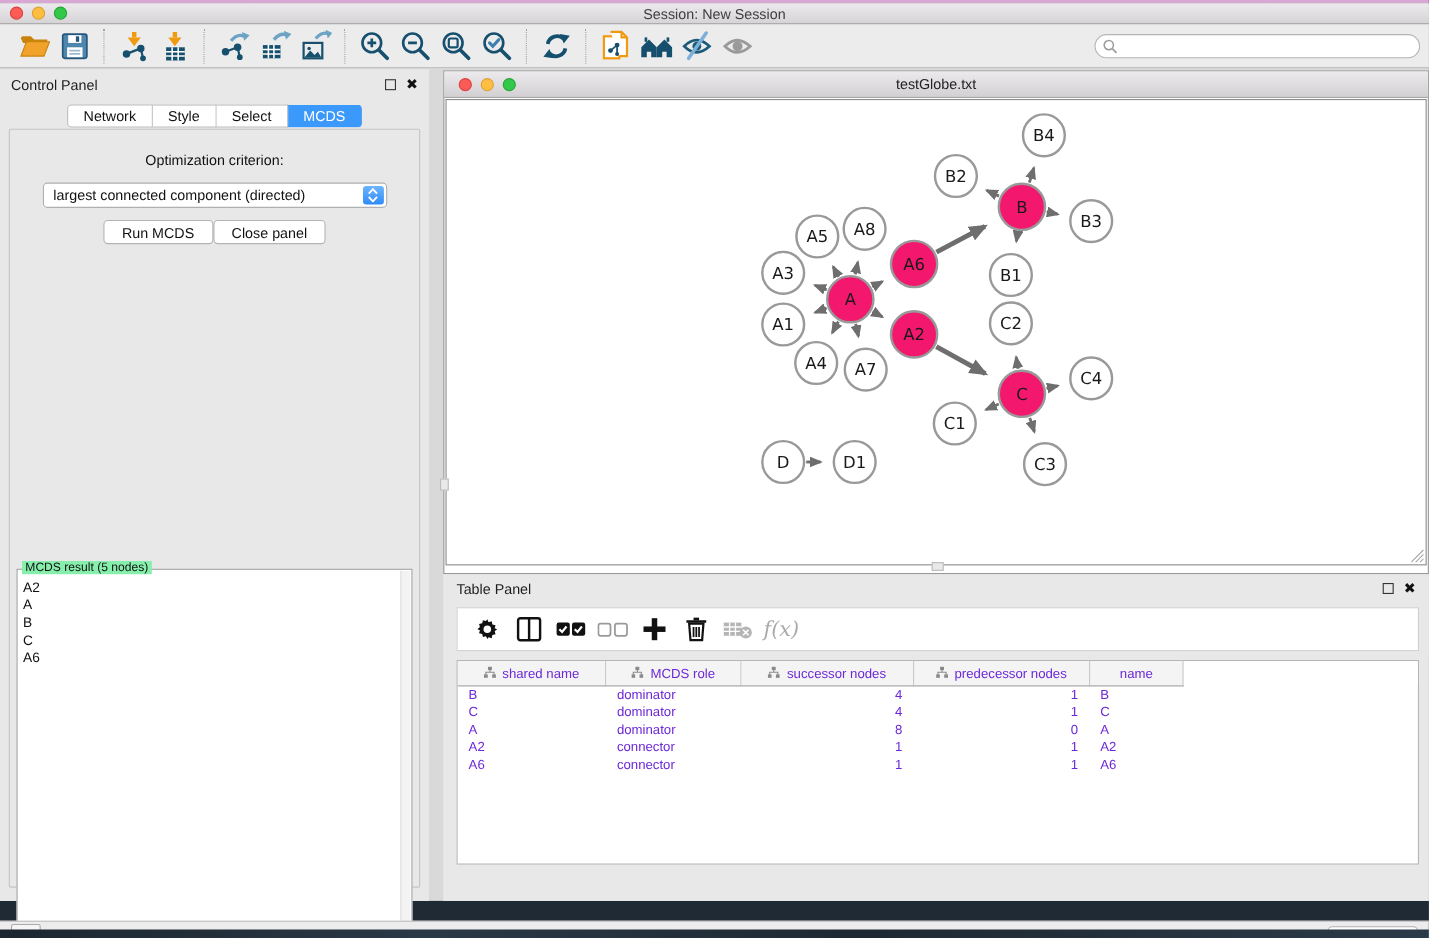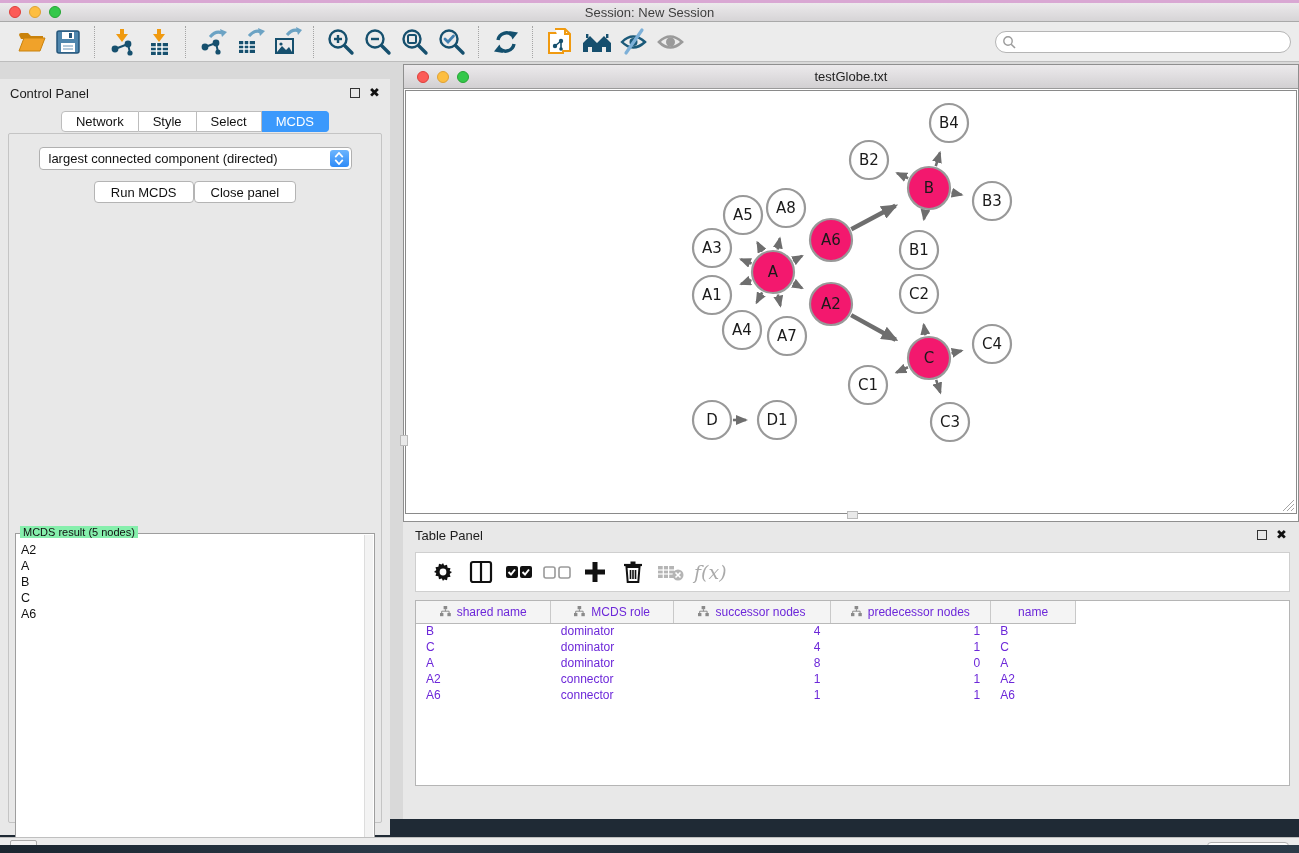--- a/index.html
+++ b/index.html
@@ -29,21 +29,21 @@
   .tb-sep { width:1px; height:32px; border-left:1px dotted #a5a5a5; margin:0 8px; }
   .search-wrap { margin-left:auto; margin-right:8px; position:relative; }
   .search-input { width:296px; height:22px; border:1px solid #b5b5b5; border-radius:11px; background:#fff;
                   padding:0 8px 0 24px; font-size:12px; outline:none; color:#333; }
   .search-icon { position:absolute; left:7px; top:4px; }
 
   
   .main { position:absolute; top:60px; left:0; width:1299px; height:756px; background:#d9d9d9; }
 
   
-  .cpanel { position:absolute; left:0; top:16px; width:390px; height:756px; background:#e8e8e8; }
+  .cpanel { position:absolute; left:0; top:0; width:390px; height:756px; background:#e8e8e8; }
   .panel-head { height:28px; display:flex; align-items:center; padding:0 10px; }
   .panel-title { font-size:13px; color:#1d1d1d; }
   .panel-head .spacer { flex:1; }
   .float-icon { width:10px; height:10px; border:1.5px solid #333; display:inline-block; margin-right:9px; }
   .close-icon { font-size:13px; font-weight:bold; color:#111; line-height:10px; }
   .ctabs { display:flex; justify-content:center; margin-top:4px; position:relative; z-index:2; }
   .ctab { height:21px; padding:0 14px; background:#fff; border:1px solid #bdbdbd; border-left:none;
           display:flex; align-items:center; font-size:13px; color:#111; }
   .ctab:first-child { border-left:1px solid #bdbdbd; border-radius:4px 0 0 4px; }
   .ctab:last-child { border-radius:0 4px 4px 0; }
@@ -298,20 +298,21 @@
         <span class="float-icon"></span>
         <span class="close-icon">✖</span>
       </div>
       <div class="ctabs">
           <div class="ctab">Network</div>
           <div class="ctab">Style</div>
           <div class="ctab">Select</div>
           <div class="ctab active">MCDS</div>
         </div>
       <div class="cpanel-body">
+        <div class="opt-label">Optimization criterion:</div>
         <div class="selectbox">
           <span>largest connected component (directed)</span>
           <span class="select-stepper">
             <svg width="10" height="6" viewBox="0 0 12 7">
                 <path d="M1.5 6 L6 1 L10.5 6" fill="none" stroke="#fff" stroke-width="2"></path>
               </svg>
             <svg width="10" height="6" viewBox="0 0 12 7">
                 <path d="M1.5 1 L6 6 L10.5 1" fill="none" stroke="#fff" stroke-width="2"></path>
               </svg>
           </span>

